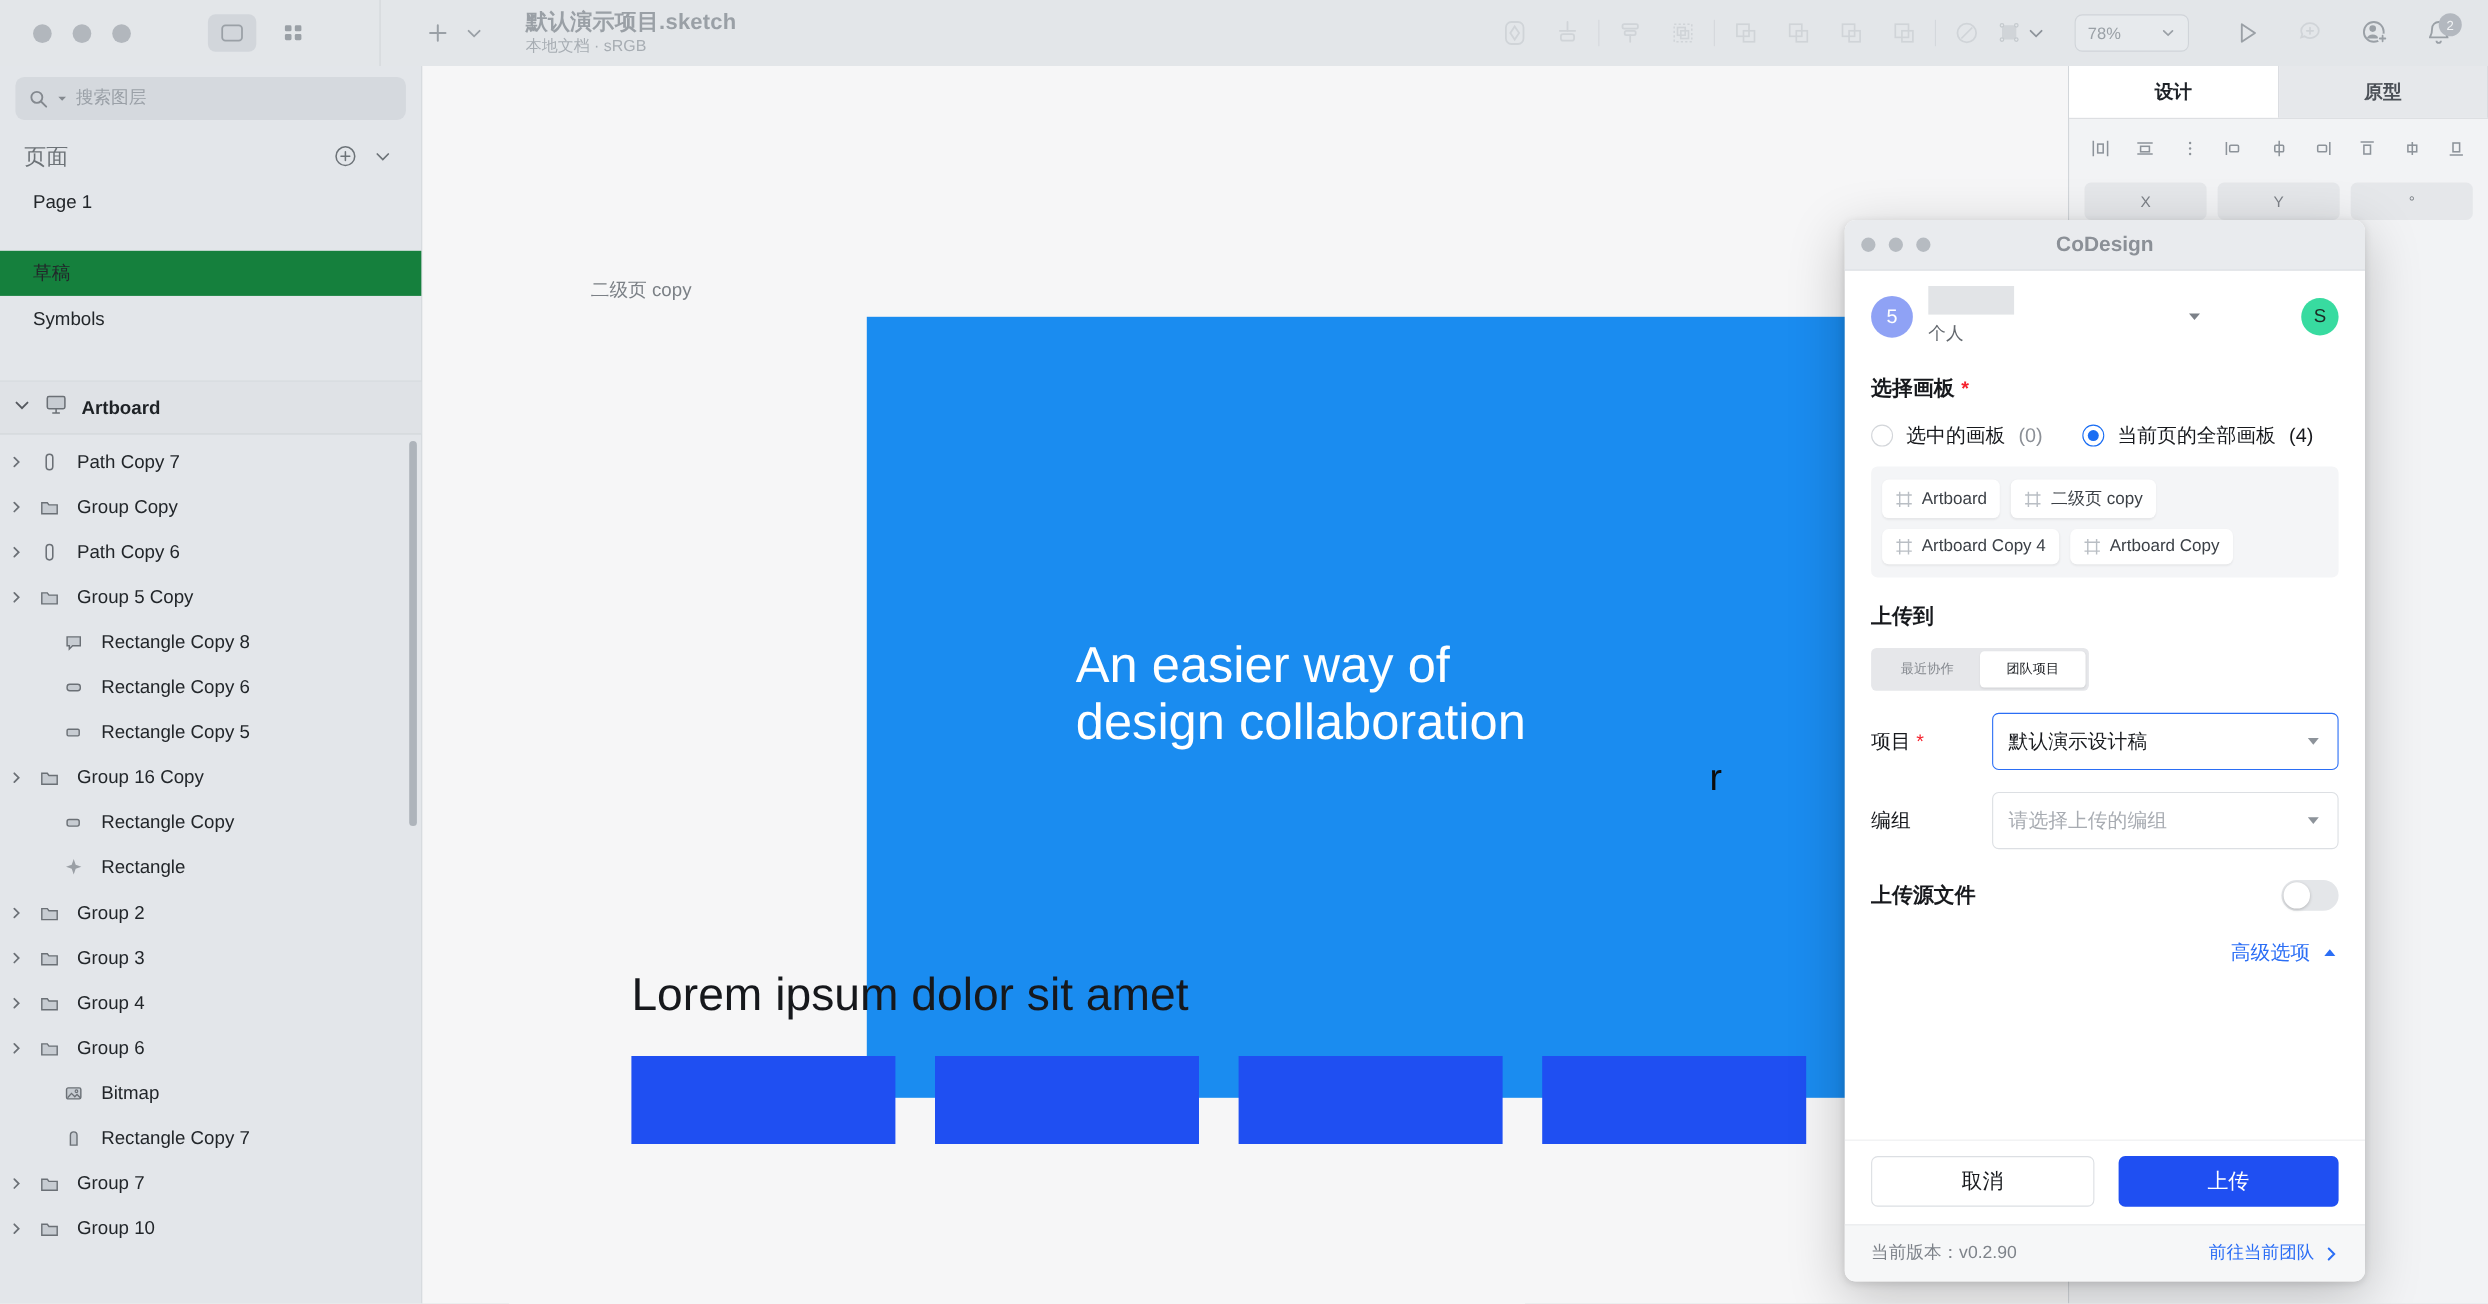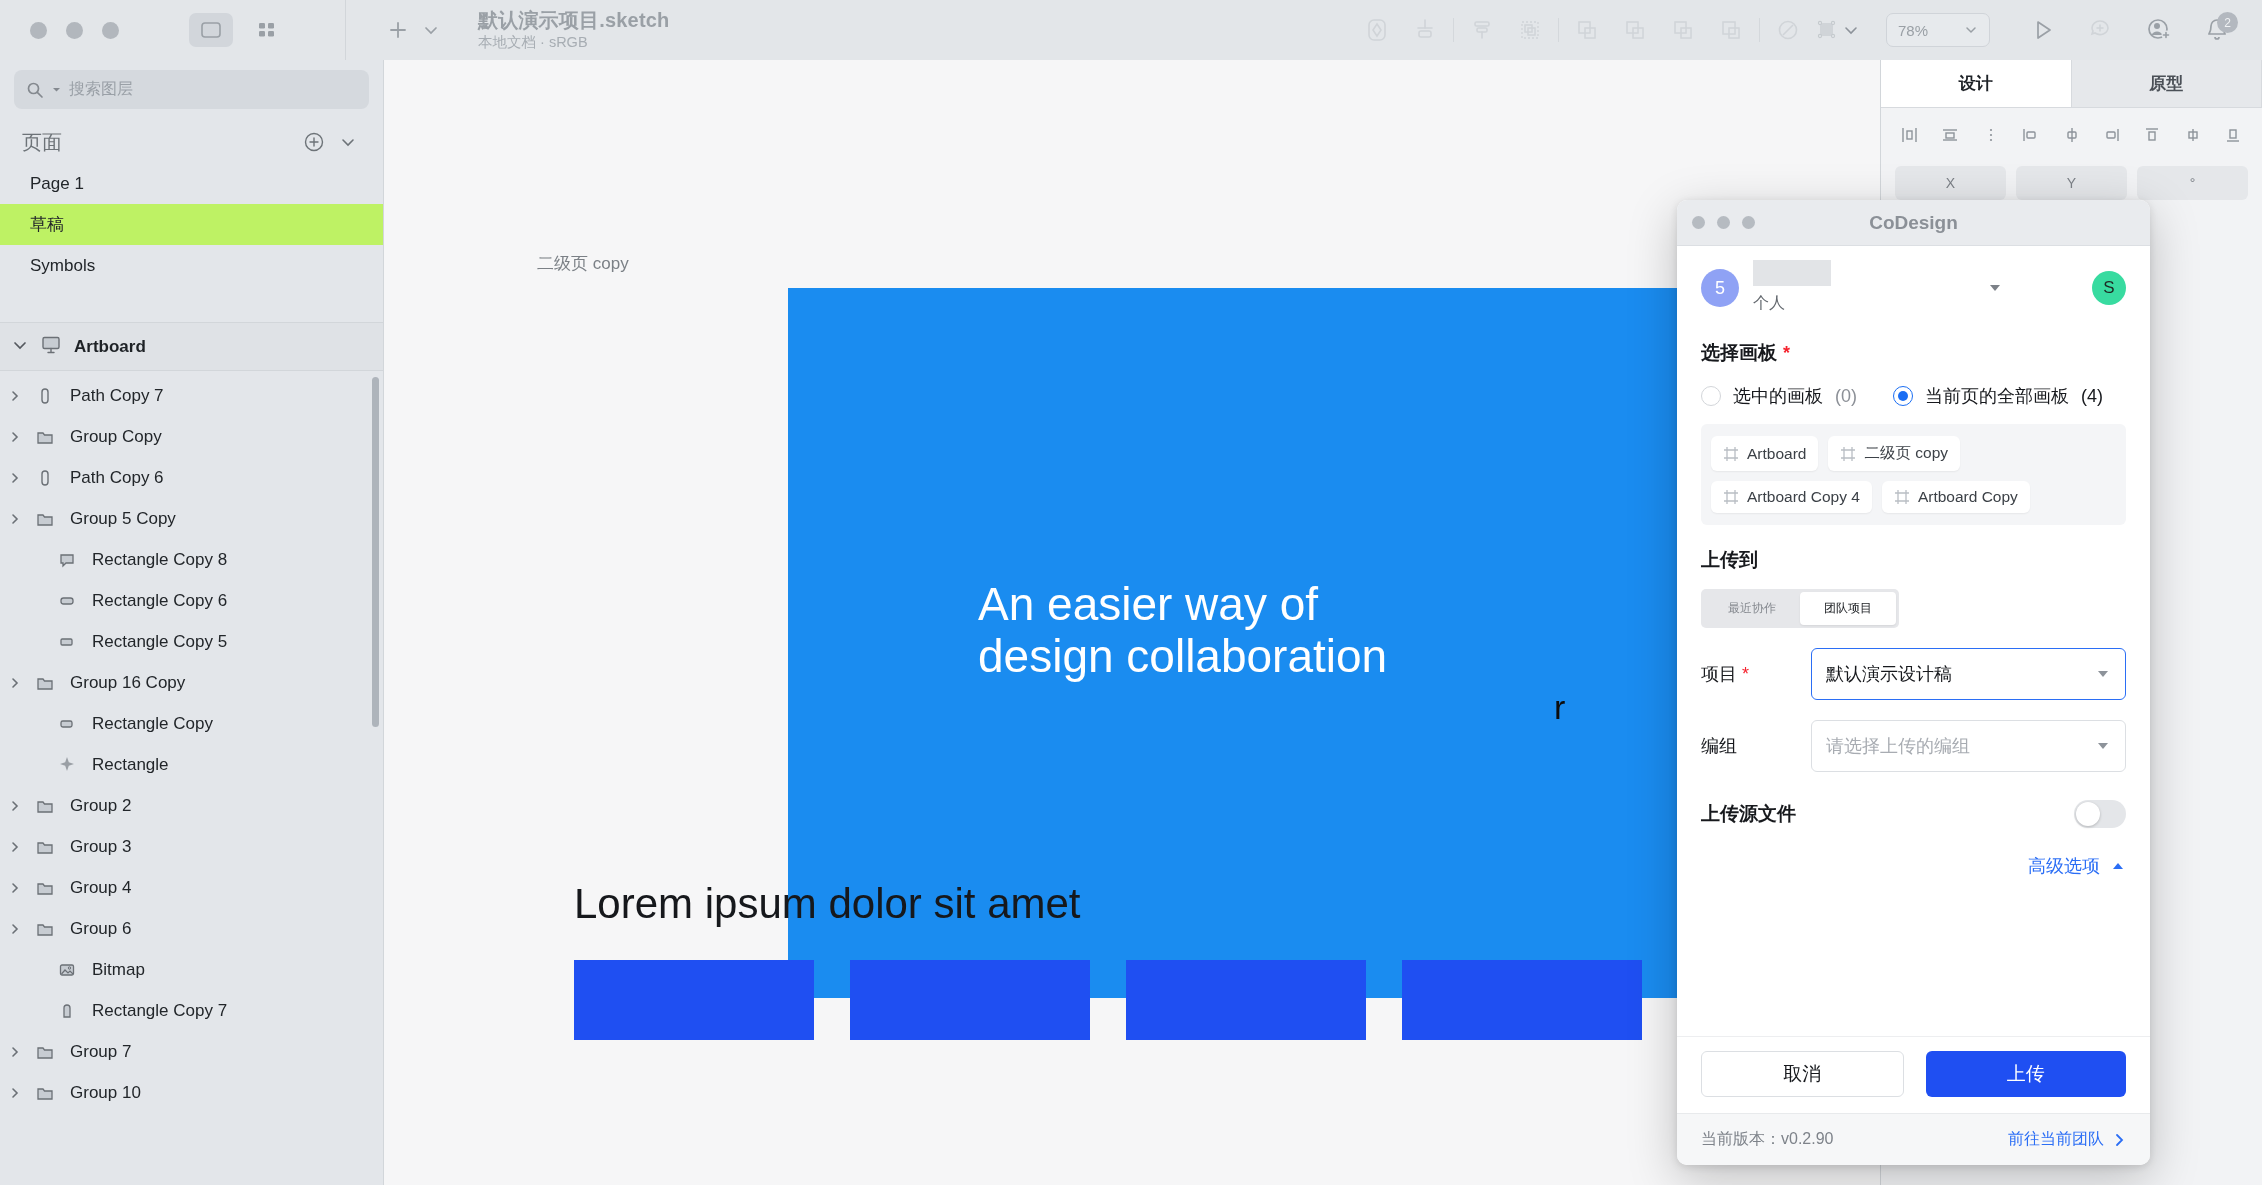--- a/index.html
+++ b/index.html
@@ -44,21 +44,21 @@
 
   
   .sidebar { width: 384px; background: #e3e6ea; border-right: 1px solid #d2d6da; display: flex; flex-direction: column; min-height: 0; }
   .search-wrap { padding: 10px 14px 12px 14px; }
   .search { height: 39px; background: #d5d9de; border-radius: 8px; display: flex; align-items: center; padding: 0 12px; gap: 8px; }
   .search .ph { font-size: 16px; color: #9aa0a7; }
   .pages-head { display: flex; align-items: center; padding: 6px 18px 6px 22px; }
   .pages-head .lbl { font-size: 20px; color: #6d7378; flex: 1; }
   .ph-btn { width: 34px; height: 30px; display: flex; align-items: center; justify-content: center; }
   .page-item { height: 41px; display: flex; align-items: center; padding-left: 30px; font-size: 17px; color: #22262a; }
-  .page-item.sel { background: #bef264; }
+  .page-item.sel { background: #15803d; margin-top: 24px; }
   .pages-gap { height: 36px; }
   .sb-divider { height: 1px; background: #d2d6da; }
 
   .artboard-row { height: 48px; display: flex; align-items: center; gap: 12px; padding-left: 12px;
                   background: #dfe2e6; border-bottom: 1px solid #d2d6da; }
   .artboard-row .nm { font-size: 17px; font-weight: bold; color: #1e2226; }
 
   .layers { flex: 1; overflow: hidden; position: relative; padding-top: 4px; }
   .layer { height: 41px; display: flex; align-items: center; font-size: 17px; color: #22262a; }
   .layer .chev { width: 30px; display: flex; align-items: center; justify-content: center; }

